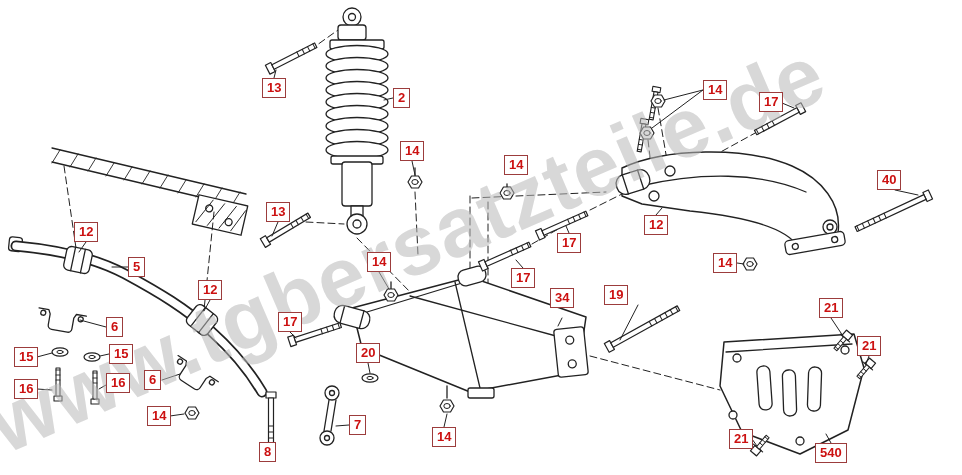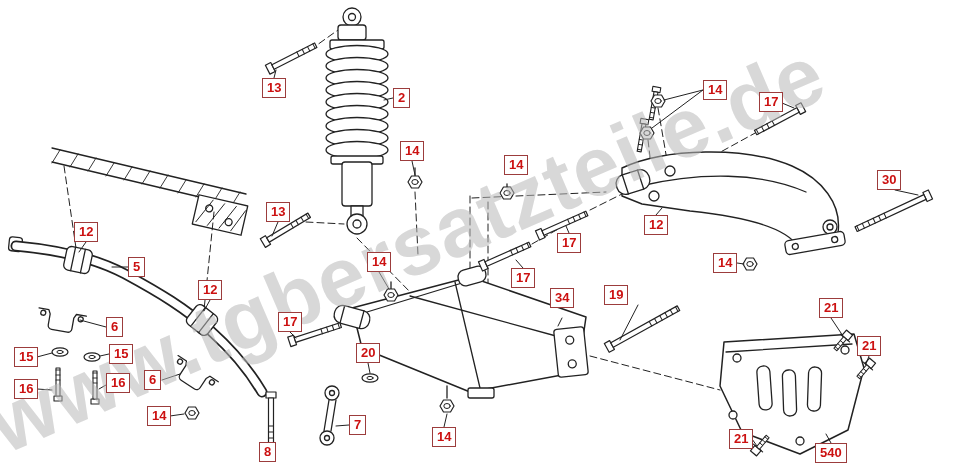--- a/index.html
+++ b/index.html
@@ -285,21 +285,21 @@
   </svg>
 
   <div class="watermark">www.tgbersatzteile.de</div>
 
   <div class="callout" style="left:262px;top:78px">13</div>
   <div class="callout" style="left:393px;top:88px">2</div>
   <div class="callout" style="left:703px;top:80px">14</div>
   <div class="callout" style="left:759px;top:92px">17</div>
   <div class="callout" style="left:400px;top:141px">14</div>
   <div class="callout" style="left:504px;top:155px">14</div>
-  <div class="callout" style="left:877px;top:170px">30</div>
+  <div class="callout" style="left:877px;top:170px">40</div>
   <div class="callout" style="left:266px;top:202px">13</div>
   <div class="callout" style="left:74px;top:222px">12</div>
   <div class="callout" style="left:644px;top:215px">12</div>
   <div class="callout" style="left:557px;top:233px">17</div>
   <div class="callout" style="left:713px;top:253px">14</div>
   <div class="callout" style="left:128px;top:257px">5</div>
   <div class="callout" style="left:367px;top:252px">14</div>
   <div class="callout" style="left:511px;top:268px">17</div>
   <div class="callout" style="left:198px;top:280px">12</div>
   <div class="callout" style="left:550px;top:288px">34</div>

